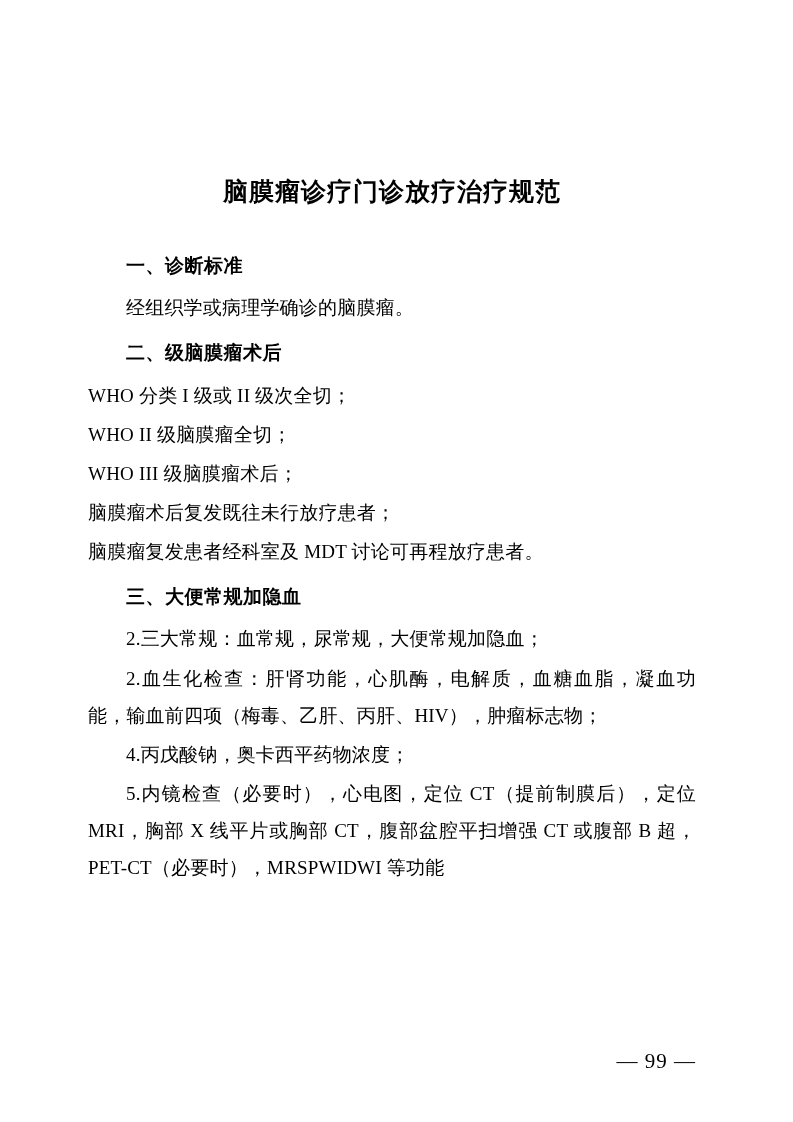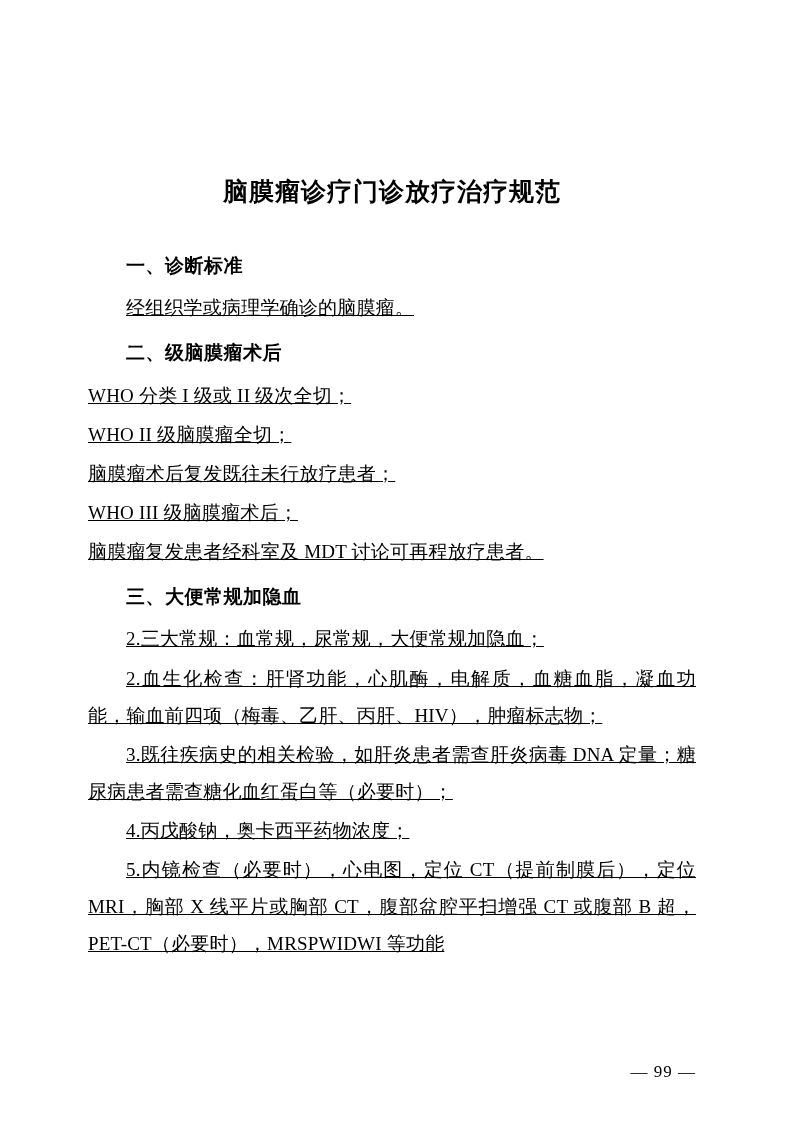--- a/index.html
+++ b/index.html
@@ -38,55 +38,53 @@
     line-height: 1.6;
     letter-spacing: 0.5px;
   }
   .para {
     font-size: 19px;
     line-height: 1.95;
     text-indent: 2em;
     margin: 0 0 2px 0;
     text-align: justify;
     letter-spacing: 0.2px;
-    text-decoration: underline;
   }
   .para.no-indent {
     text-indent: 0;
   }
   .para.hang {
     text-indent: 2em;
   }
   .page-number {
     position: absolute;
-    bottom: 40px;
+    bottom: 48px;
     right: 88px;
-    font-size: 17px;
+    font-size: 21px;
     letter-spacing: 1px;
   }
 </style>
 </head>
 <body>
 
 <div class="page">
 
   <h1 class="doc-title">脑膜瘤诊疗门诊放疗治疗规范</h1>
 
   <h2 class="section-heading">一、诊断标准</h2>
   <p class="para">经组织学或病理学确诊的脑膜瘤。</p>
 
   <h2 class="section-heading">二、级脑膜瘤术后</h2>
   <p class="para no-indent">WHO 分类 I 级或 II 级次全切；</p>
   <p class="para no-indent">WHO II 级脑膜瘤全切；</p>
+  <p class="para no-indent">WHO III 级脑膜瘤术后；</p>
   <p class="para no-indent">脑膜瘤术后复发既往未行放疗患者；</p>
-  <p class="para no-indent">WHO III 级脑膜瘤术后；</p>
   <p class="para no-indent">脑膜瘤复发患者经科室及 MDT 讨论可再程放疗患者。</p>
 
   <h2 class="section-heading">三、大便常规加隐血</h2>
   <p class="para hang">2.三大常规：血常规，尿常规，大便常规加隐血；</p>
   <p class="para hang">2.血生化检查：肝肾功能，心肌酶，电解质，血糖血脂，凝血功能，输血前四项（梅毒、乙肝、丙肝、HIV），肿瘤标志物；</p>
-  <p class="para hang">3.既往疾病史的相关检验，如肝炎患者需查肝炎病毒 DNA 定量；糖尿病患者需查糖化血红蛋白等（必要时）；</p>
   <p class="para hang">4.丙戊酸钠，奥卡西平药物浓度；</p>
   <p class="para hang">5.内镜检查（必要时），心电图，定位 CT（提前制膜后），定位 MRI，胸部 X 线平片或胸部 CT，腹部盆腔平扫增强 CT 或腹部 B 超，PET-CT（必要时），MRSPWIDWI 等功能</p>
 
   <div class="page-number">— 99 —</div>
 
 </div>
 
 </body></html>

